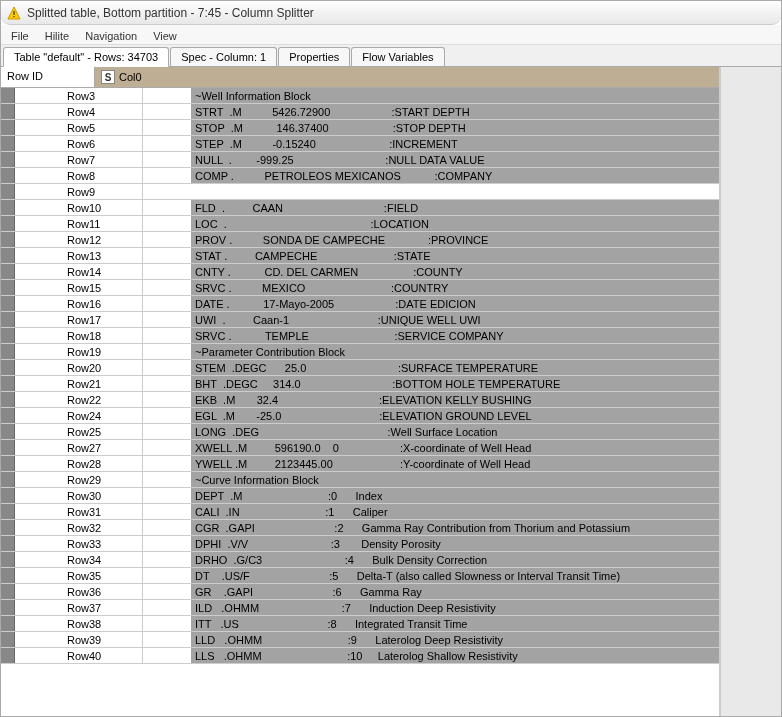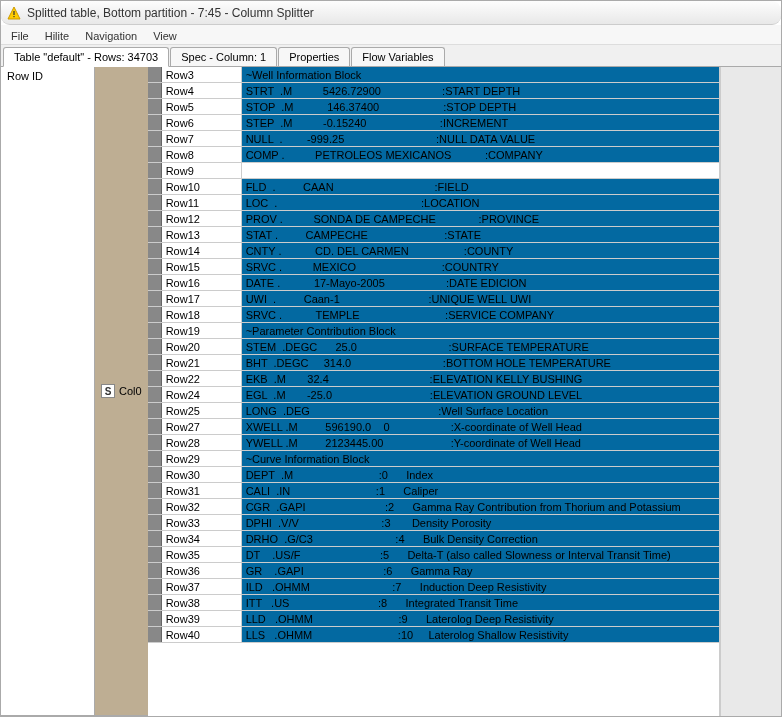--- a/index.html
+++ b/index.html
@@ -11,27 +11,27 @@
     .menubar { background: #f7f7f7; height: 20px; display: flex; align-items: flex-end; padding: 0 2px; border-bottom: 1px solid #ddd; }
     .menu-item { padding: 2px 8px; color: #333; cursor: pointer; }
     .tabbar { background: #f0f0f0; height: 22px; display: flex; align-items: flex-end; padding: 0 2px; border-bottom: 1px solid #aaa; }
     .tab { padding: 3px 10px; border: 1px solid #aaa; border-bottom: none; margin-right: 1px; background: #f7f7f7; cursor: pointer; border-radius: 3px 3px 0 0; font-size: 11px; }
     .tab.active { background: #fff; border-bottom: 1px solid #fff; position: relative; top: 1px; }
     .table-header-row { display: flex; border-bottom: 1px solid #aaa; background: #fff; }
     .hdr-rowid { width: 94px; border-right: 1px solid #aaa; background: #fff; padding: 3px 6px; font-weight: normal; }
     .hdr-col0 { flex: 1; background: #beae93; padding: 3px 6px; display: flex; align-items: center; }
     .col-type-icon { width: 14px; height: 14px; background: #fff; border: 1px solid #888; margin-right: 4px; display: inline-flex; align-items: center; justify-content: center; font-weight: bold; font-size: 10px; color: #333; }
     .data-body { flex: 1; }
-    .data-row { display: flex; border-bottom: 1px solid #ccc; height: 16px; line-height: 16px; }
+    .data-row { display: flex; border-bottom: 1px solid #ccc; height: 16px; line-height: 16px; gap: 48px; }
     .row-gutter { width: 14px; background: #888; border-right: 1px solid #666; }
     .row-id { width: 80px; border-right: 1px solid #ccc; padding: 0 4px; background: #fff; overflow: hidden; }
-    .row-col0 { flex: 1; padding: 0 4px; background: #0369a1; white-space: pre; overflow: hidden; font-family: 'Segoe UI', Tahoma, sans-serif; font-size: 11px; }
+    .row-col0 { flex: 1; padding: 0 4px; background: #a3a3a3; white-space: pre; overflow: hidden; font-family: 'Segoe UI', Tahoma, sans-serif; font-size: 11px; }
     .right-gutter { width: 60px; background: #e9e9e9; }
     .main-layout { display: flex; flex: 1; overflow: hidden; }
-    .table-area { flex: 1; display: flex; flex-direction: row; border-right: 2px solid #ccc; overflow: hidden; }
+    .table-area { flex: 1; display: flex; flex-direction: column; border-right: 2px solid #ccc; overflow: hidden; }
   </style>
 </head>
 <body>
 
 <div class="window">
   <div class="titlebar">
     <span class="titlebar-icon">
       <svg width="14" height="14" viewBox="0 0 14 14">
           <polygon points="7,1 13,13 1,13" fill="#ffcc00" stroke="#cc9900" stroke-width="1"></polygon>
           <rect x="6.4" y="5" width="1.2" height="4" fill="#333"></rect>

